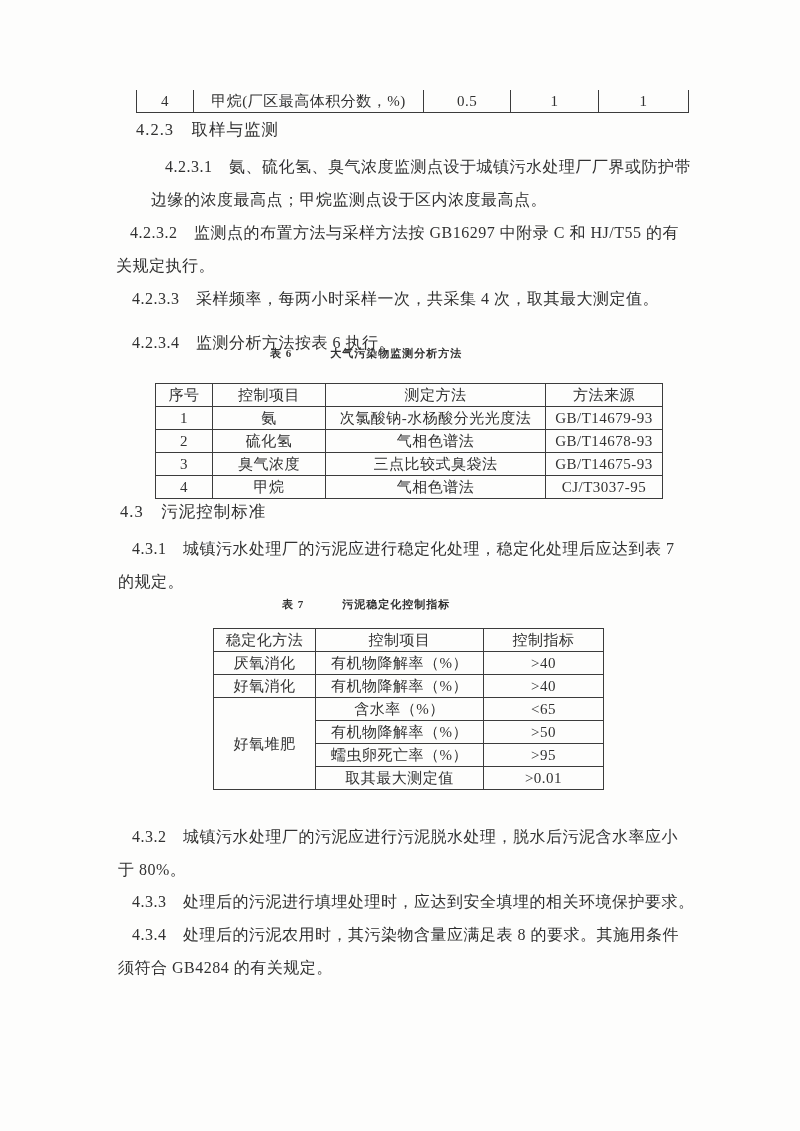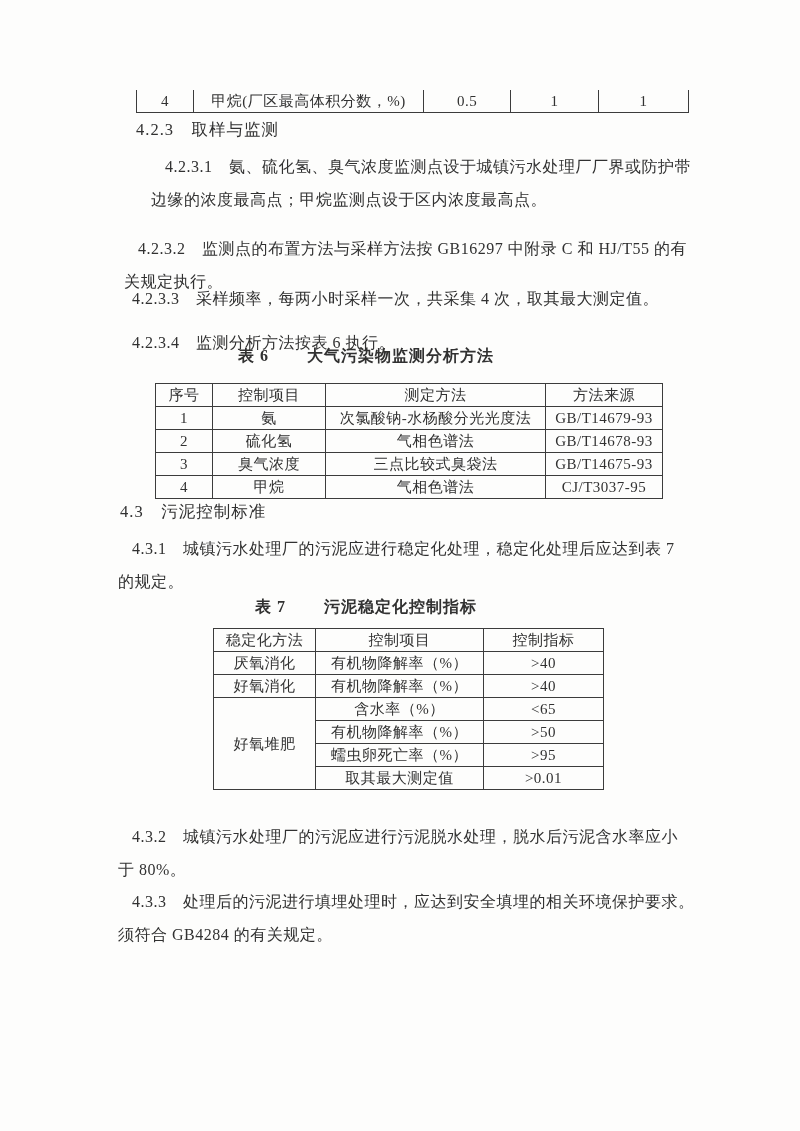--- a/index.html
+++ b/index.html
@@ -5,21 +5,21 @@
   html,body { margin:0; padding:0; background:#e9e9e9; }
   .page {
     position:relative; width:800px; height:1131px; margin:0 auto;
     background:#fdfdfc; overflow:hidden;
     font-family:"Liberation Serif","DejaVu Serif",serif;
     color:#313131;
   }
   .abs { position:absolute; }
   .bodyline { font-size:16px; line-height:33px; white-space:nowrap; letter-spacing:0.5px; }
   .heading { font-size:16.5px; line-height:20px; white-space:nowrap; letter-spacing:1px; }
-  .caption { width:732px; text-align:center; font-size:16px; font-weight:bold; letter-spacing:1px; }
+  .caption { width:732px; text-align:center; font-size:11px; font-weight:bold; letter-spacing:1px; }
   .caption .cap-label { display:inline-block; margin-right:38px; }
   table.doc { border-collapse:collapse; table-layout:fixed; }
   table.doc td, table.doc th {
     border:1.5px solid #3c3c3c; font-size:15px; font-weight:normal;
     text-align:center; vertical-align:middle; padding:0 2px;
     height:22px; line-height:20px; overflow:hidden; white-space:nowrap;
     letter-spacing:0.5px;
   }
   table.frag td { border-top:0; }
   td.cell-left { text-align:left; padding-left:8px; }
@@ -41,21 +41,21 @@
   </tbody>
     </table>
 
   <div class="abs heading" style="left:136px; top:120px;">4.2.3　取样与监测</div>
 
   <div class="abs" style="left:118px; top:150px; width:580px;margin-left:33px;">
     <div class="bodyline" style="padding-left:14px;">4.2.3.1　氨、硫化氢、臭气浓度监测点设于城镇污水处理厂厂界或防护带</div>
     <div class="bodyline">边缘的浓度最高点；甲烷监测点设于区内浓度最高点。</div>
   </div>
 
-  <div class="abs" style="left:124px; top:216px; width:580px;margin-top:16px;">
+  <div class="abs" style="left:116px; top:216px; width:580px;">
     <div class="bodyline" style="padding-left:14px;">4.2.3.2　监测点的布置方法与采样方法按 GB16297 中附录 C 和 HJ/T55 的有</div>
     <div class="bodyline">关规定执行。</div>
   </div>
 
   <div class="abs" style="left:118px; top:282px; width:580px;">
     <div class="bodyline" style="padding-left:14px;">4.2.3.3　采样频率，每两小时采样一次，共采集 4 次，取其最大测定值。</div>
   </div>
 
   <div class="abs" style="left:118px; top:326px; width:580px;">
     <div class="bodyline" style="padding-left:14px;">4.2.3.4　监测分析方法按表 6 执行。</div>
@@ -151,17 +151,18 @@
   <div class="abs" style="left:118px; top:820px; width:580px;">
     <div class="bodyline" style="padding-left:14px;">4.3.2　城镇污水处理厂的污泥应进行污泥脱水处理，脱水后污泥含水率应小</div>
     <div class="bodyline">于 80%。</div>
   </div>
 
   <div class="abs" style="left:118px; top:885px; width:580px;">
     <div class="bodyline" style="padding-left:14px;">4.3.3　处理后的污泥进行填埋处理时，应达到安全填埋的相关环境保护要求。</div>
   </div>
 
   <div class="abs" style="left:118px; top:918px; width:580px;">
+    <div class="bodyline" style="padding-left:14px;">4.3.4　处理后的污泥农用时，其污染物含量应满足表 8 的要求。其施用条件</div>
     <div class="bodyline">须符合 GB4284 的有关规定。</div>
   </div>
 
 
 </div>
 
 </body></html>

